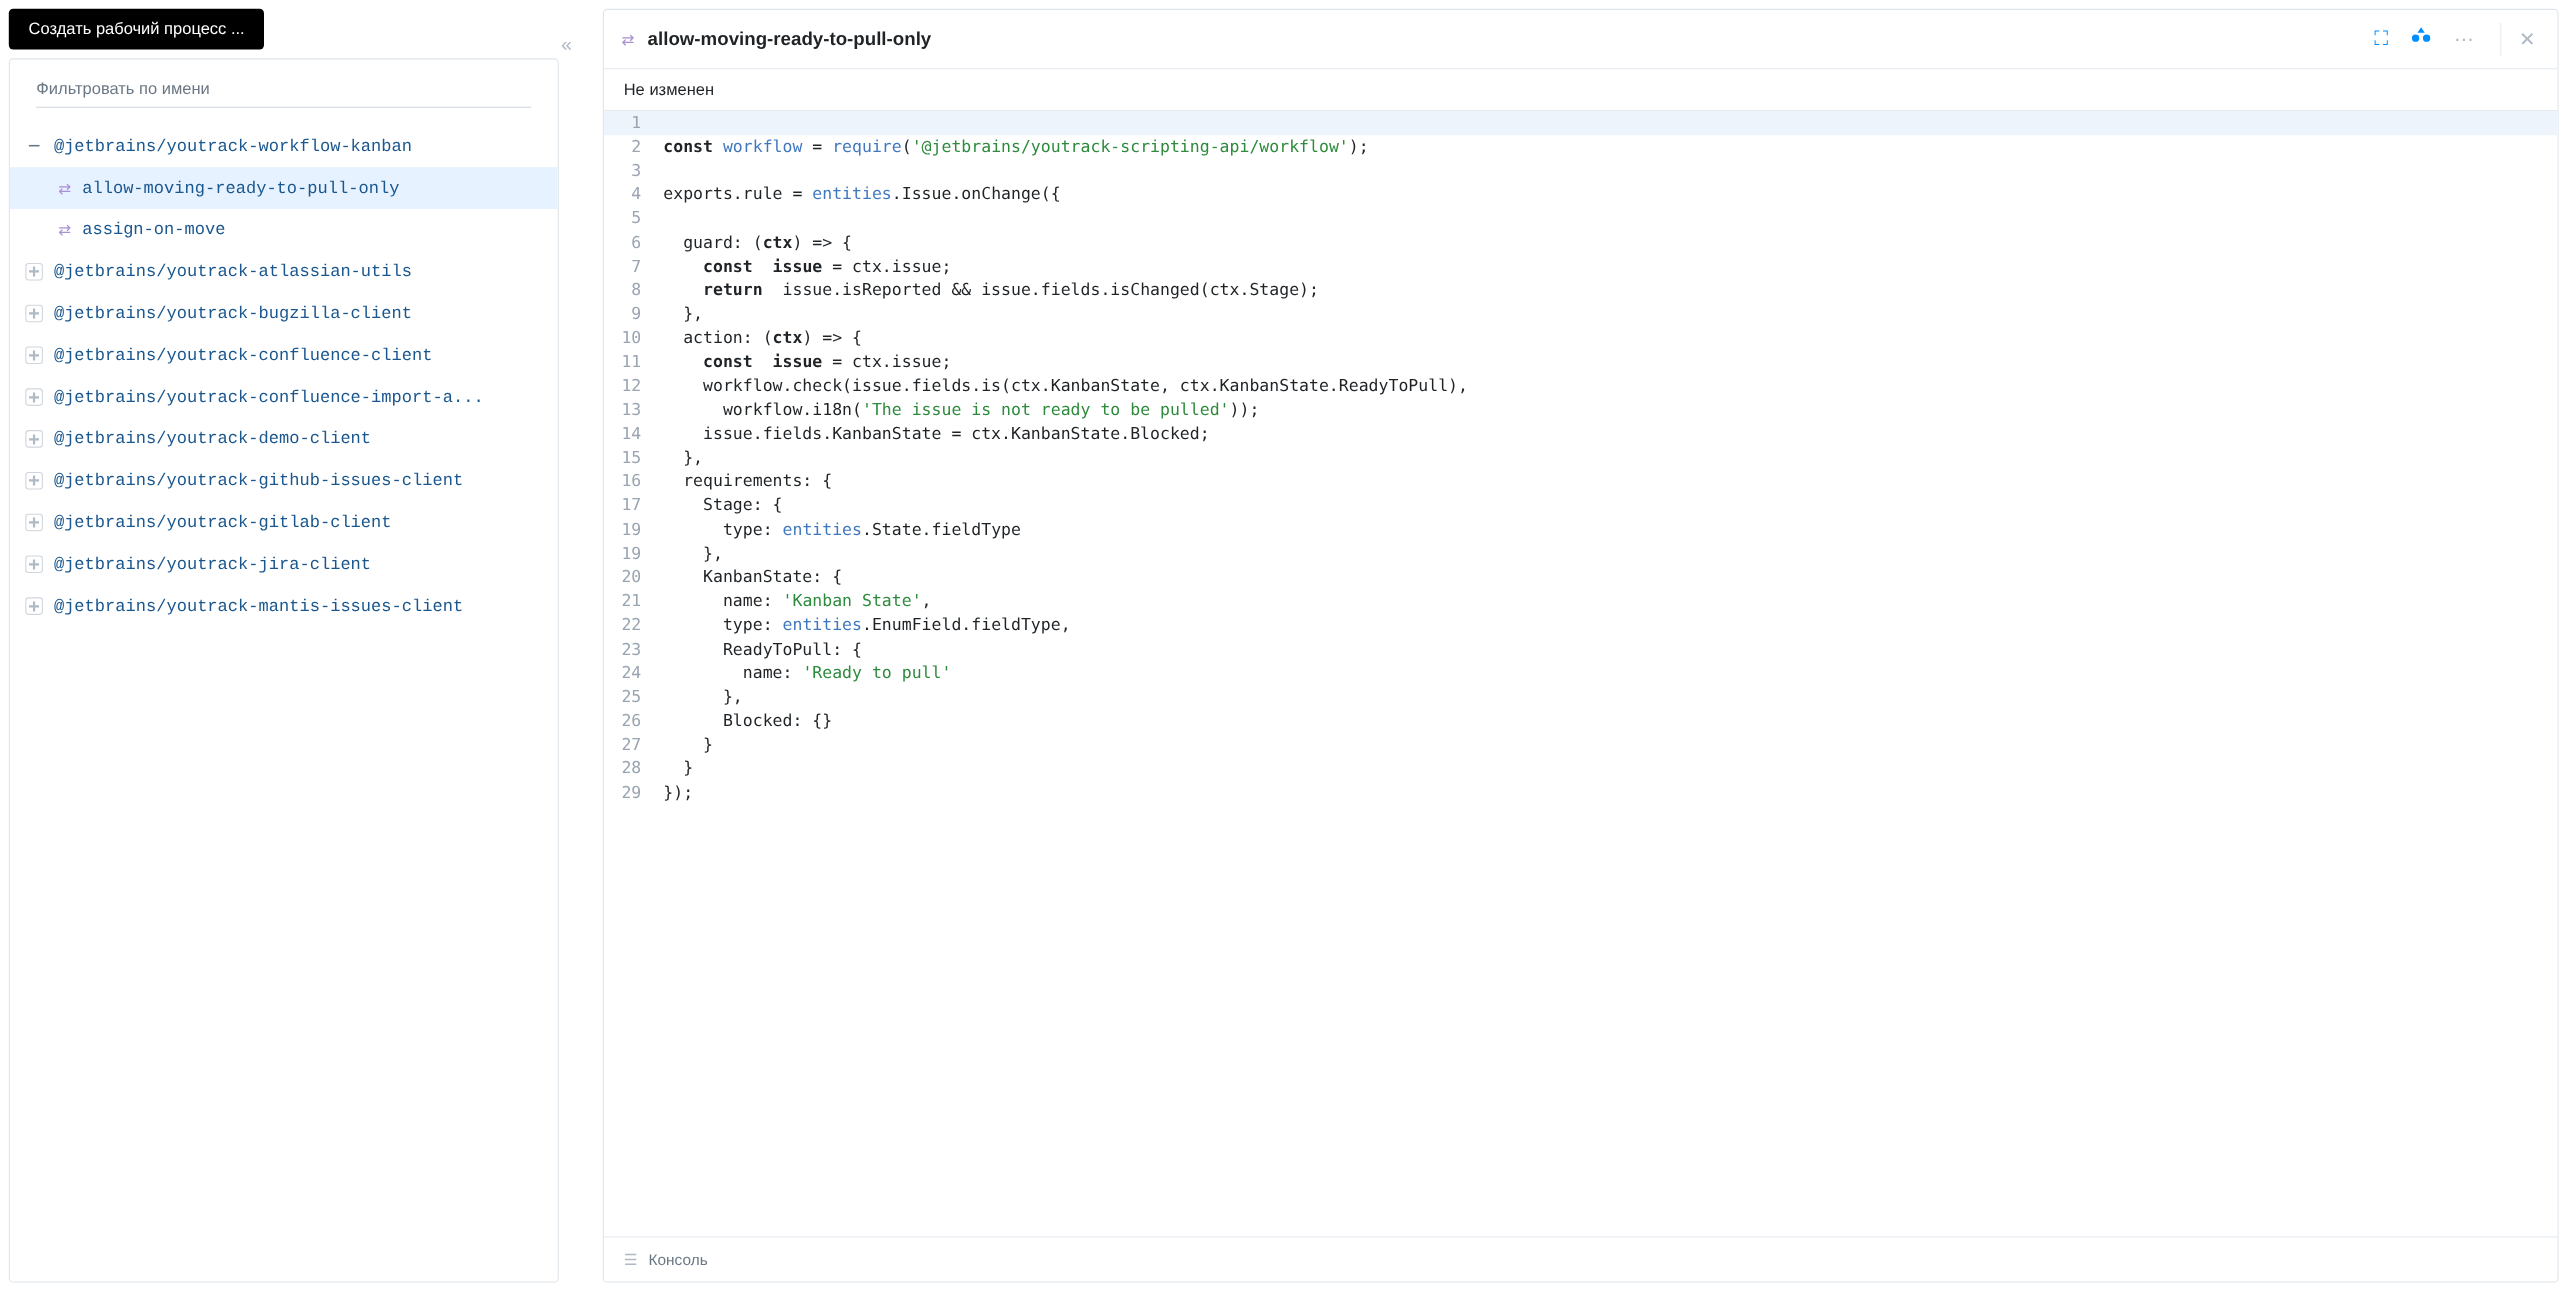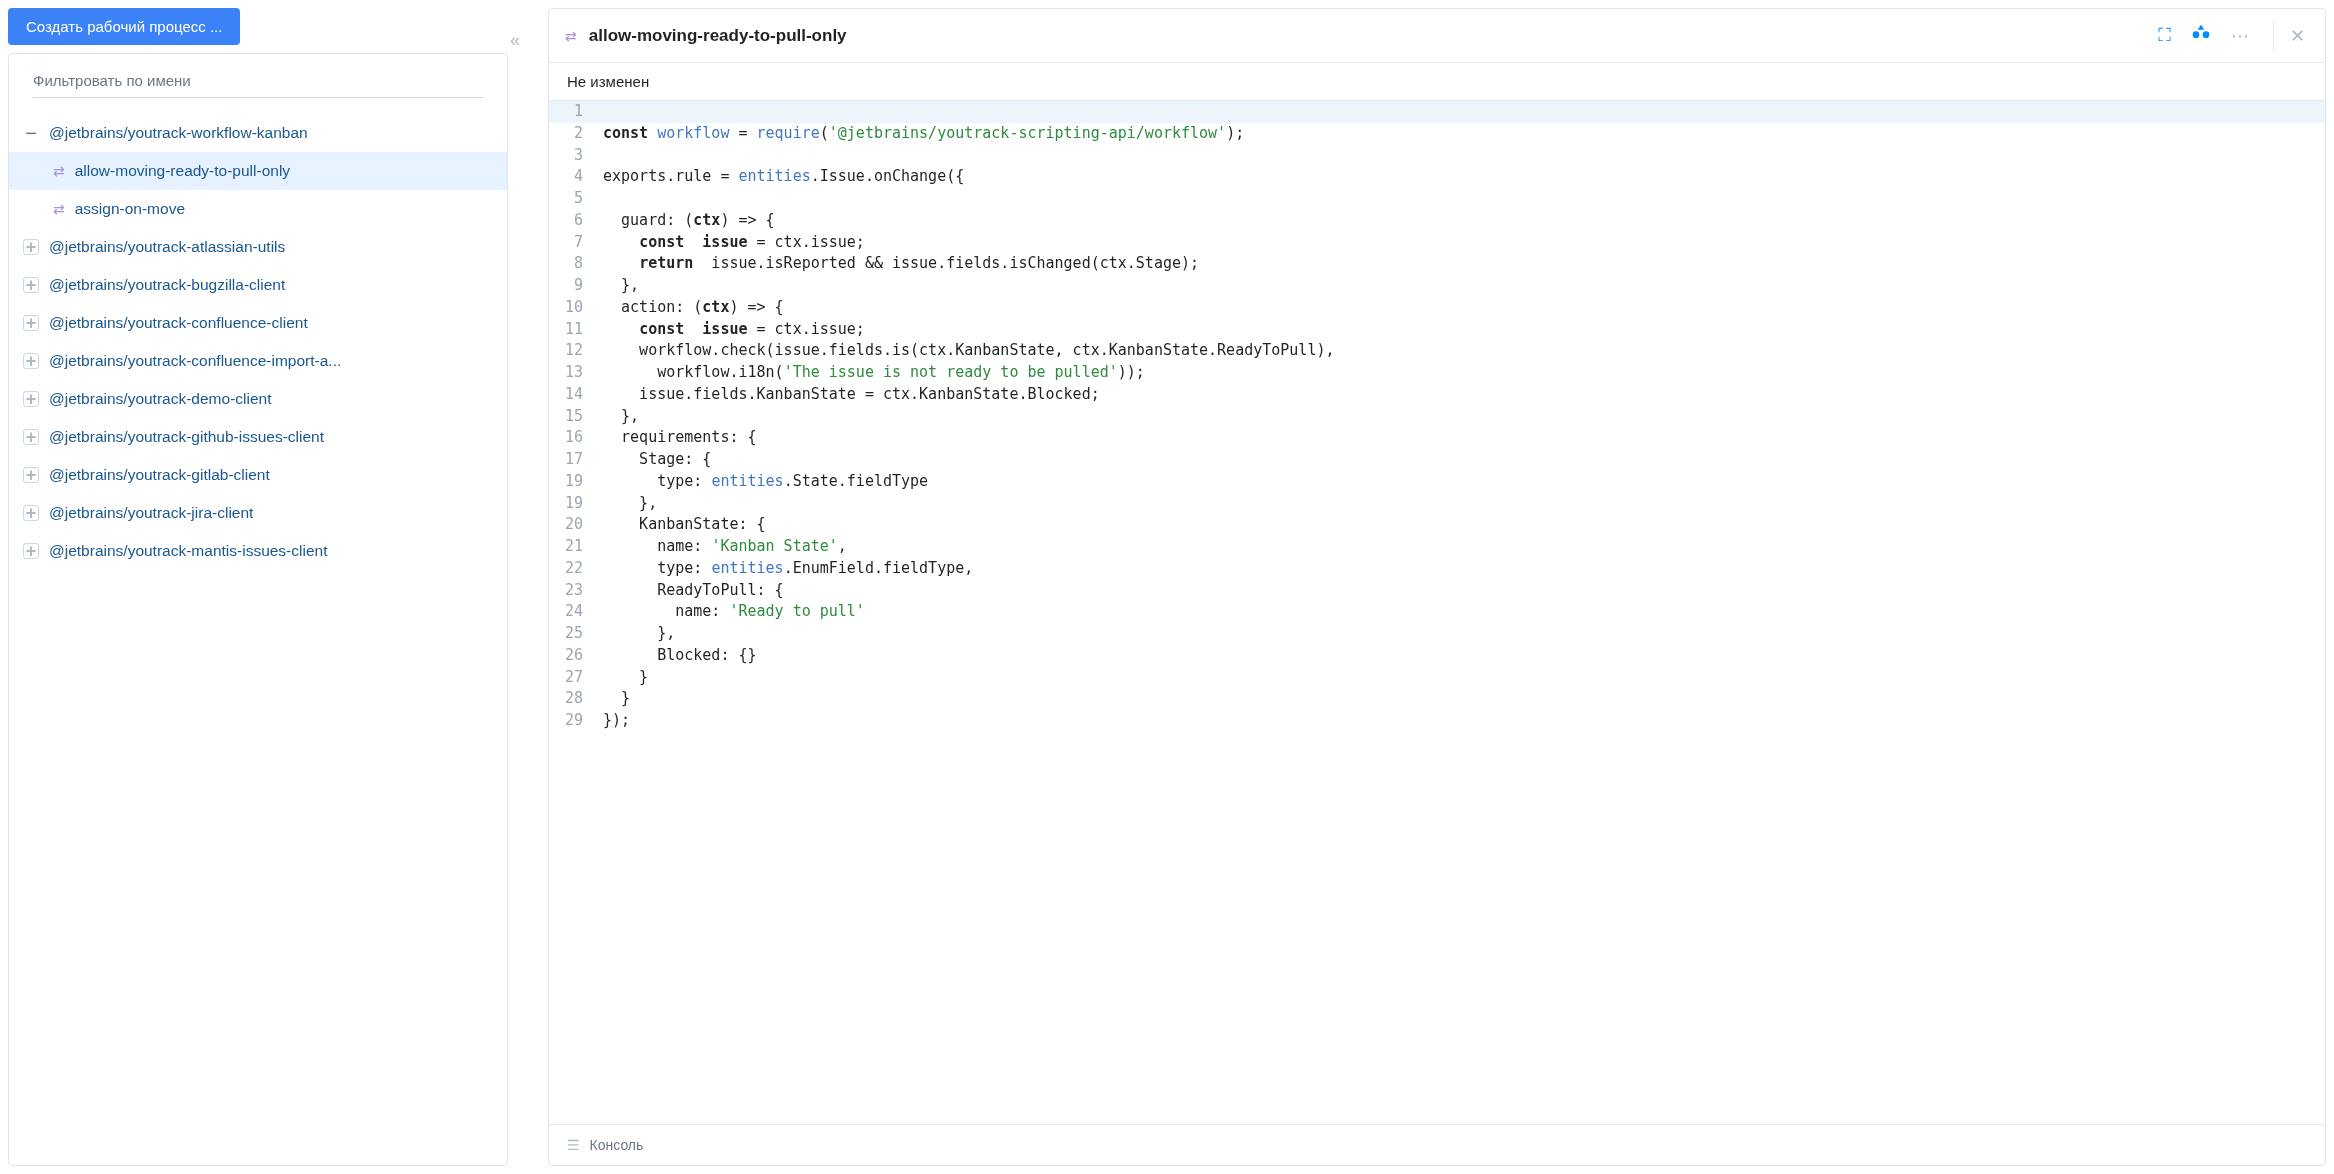--- a/index.html
+++ b/index.html
@@ -1,31 +1,31 @@
 <!DOCTYPE html>
 <html><head>
 <meta charset="utf-8">
 <style>
 * { box-sizing: border-box; margin: 0; padding: 0; }
 body { font-family: -apple-system, BlinkMacSystemFont, "Segoe UI", Arial, sans-serif; font-size: 14px; background: #fff; color: #1f2326; }
 .app { display: flex; height: 100vh; padding: 8px; gap: 8px; }
 .left-col { width: 500px; display: flex; flex-direction: column; gap: 8px; }
-.create-btn { background: #3b82f6; color: #fff; border: none; border-radius: 4px; padding: 10px 18px; font-size: 15px; cursor: pointer; align-self: flex-start; }
+.create-btn { background: #000000; color: #fff; border: none; border-radius: 4px; padding: 10px 18px; font-size: 15px; cursor: pointer; align-self: flex-start; }
 .sidebar { border: 1px solid #dfe5eb; border-radius: 4px; background: #fff; flex: 1; overflow-y: auto; padding-top: 10px; }
 .filter-wrap { padding: 0 24px 10px; }
 .filter-input { width: 100%; border: none; border-bottom: 1px solid #d0d7de; padding: 8px 0; font-size: 15px; outline: none; color: #1d4ed8; }
 .filter-input::placeholder { color: #6b7785; }
 .tree { padding: 6px 0; }
 .tree-item { display: flex; align-items: center; padding: 10px 14px; cursor: pointer; gap: 10px; }
 .tree-item.selected { background: #e6f2ff; }
 .tree-item.child { padding-left: 44px; }
 .expand-icon { width: 16px; height: 16px; display: inline-flex; align-items: center; justify-content: center; color: #b0bac5; font-size: 18px; font-weight: bold; border: 1px solid #cfd6dd; border-radius: 3px; line-height: 1; }
 .expand-icon.minus { border: none; color: #6b7785; font-size: 20px; font-weight: normal; }
 .workflow-icon { color: #a991d4; font-size: 14px; }
-.tree-label { color: #1a578f; font-size: 15.5px; }
+.tree-label { color: #1a578f; font-size: 15.5px; font-family: Liberation Mono, monospace; }
 .collapse-icon { position: absolute; left: 510px; top: 30px; color: #b0bac5; cursor: pointer; font-size: 18px; letter-spacing: -4px; }
 .main { flex: 1; border: 1px solid #dfe5eb; border-radius: 4px; display: flex; flex-direction: column; overflow: hidden; margin-left: 32px; }
 .editor-header { display: flex; align-items: center; padding: 10px 16px; border-bottom: 1px solid #e5eaef; gap: 12px; }
 .editor-title { font-size: 17px; font-weight: 700; color: #1f2326; flex: 1; }
 .header-icon { color: #008eff; cursor: pointer; font-size: 18px; padding: 4px; }
 .header-icon.grey { color: #b0bac5; }
 .header-icon.close { border-left: 1px solid #e5eaef; padding-left: 16px; margin-left: 8px; }
 .status-bar { padding: 10px 18px; font-size: 15px; color: #1f2326; border-bottom: 1px solid #e5eaef; }
 .code-area { flex: 1; overflow: auto; background: #fff; font-family: "Menlo", "Consolas", monospace; font-size: 15px; line-height: 1.45; }
 .code-line { display: flex; }

